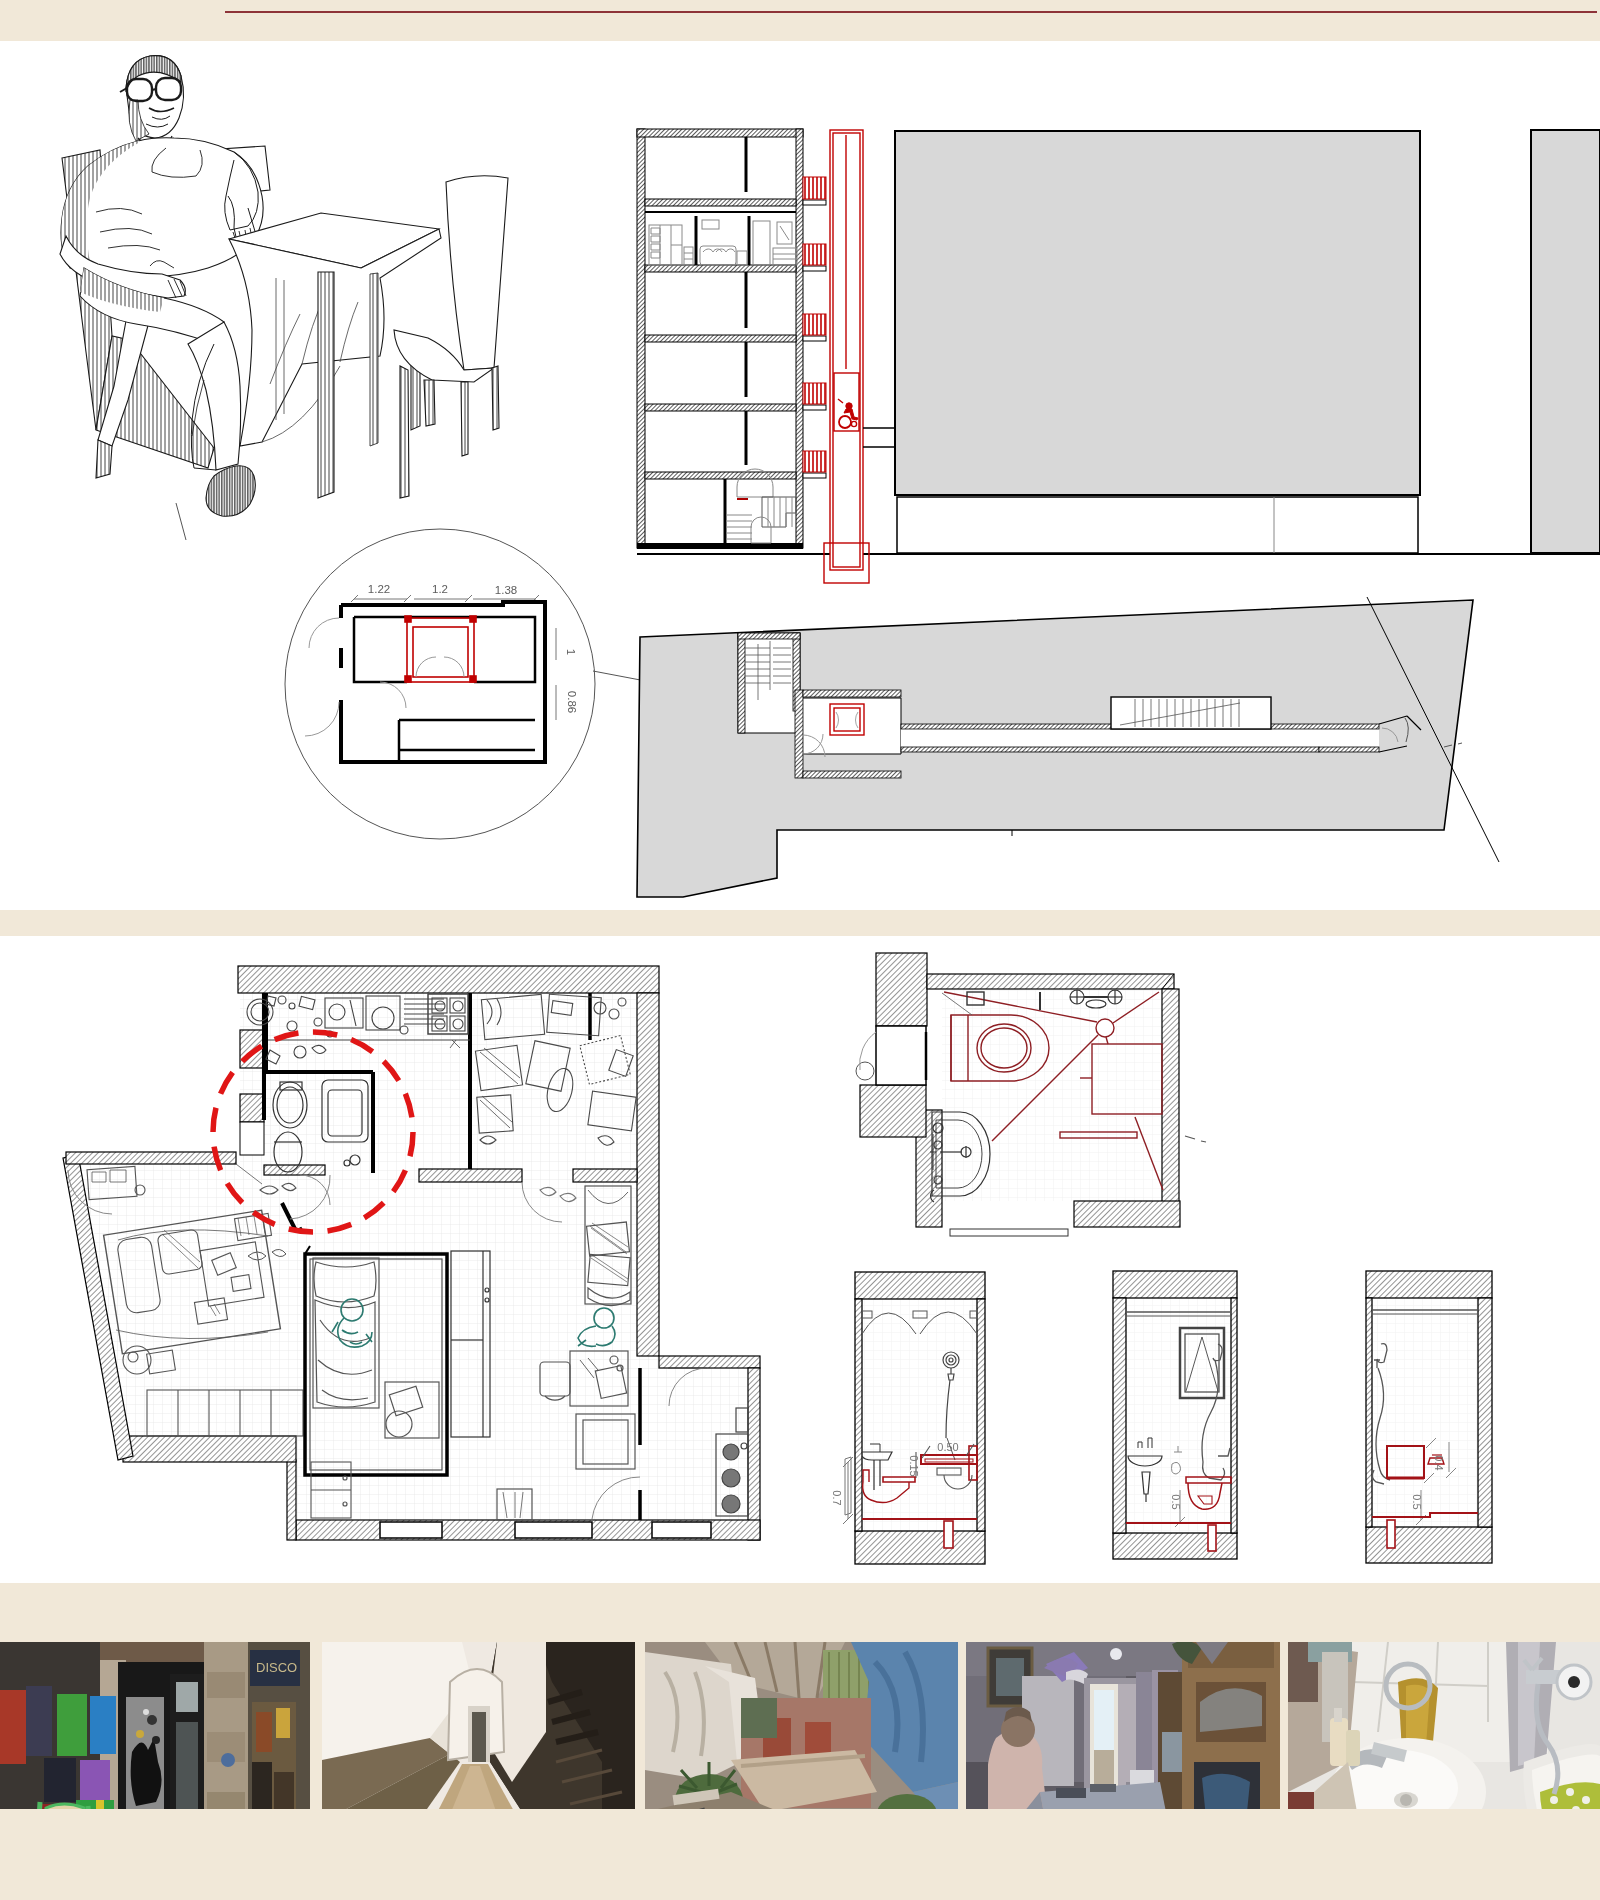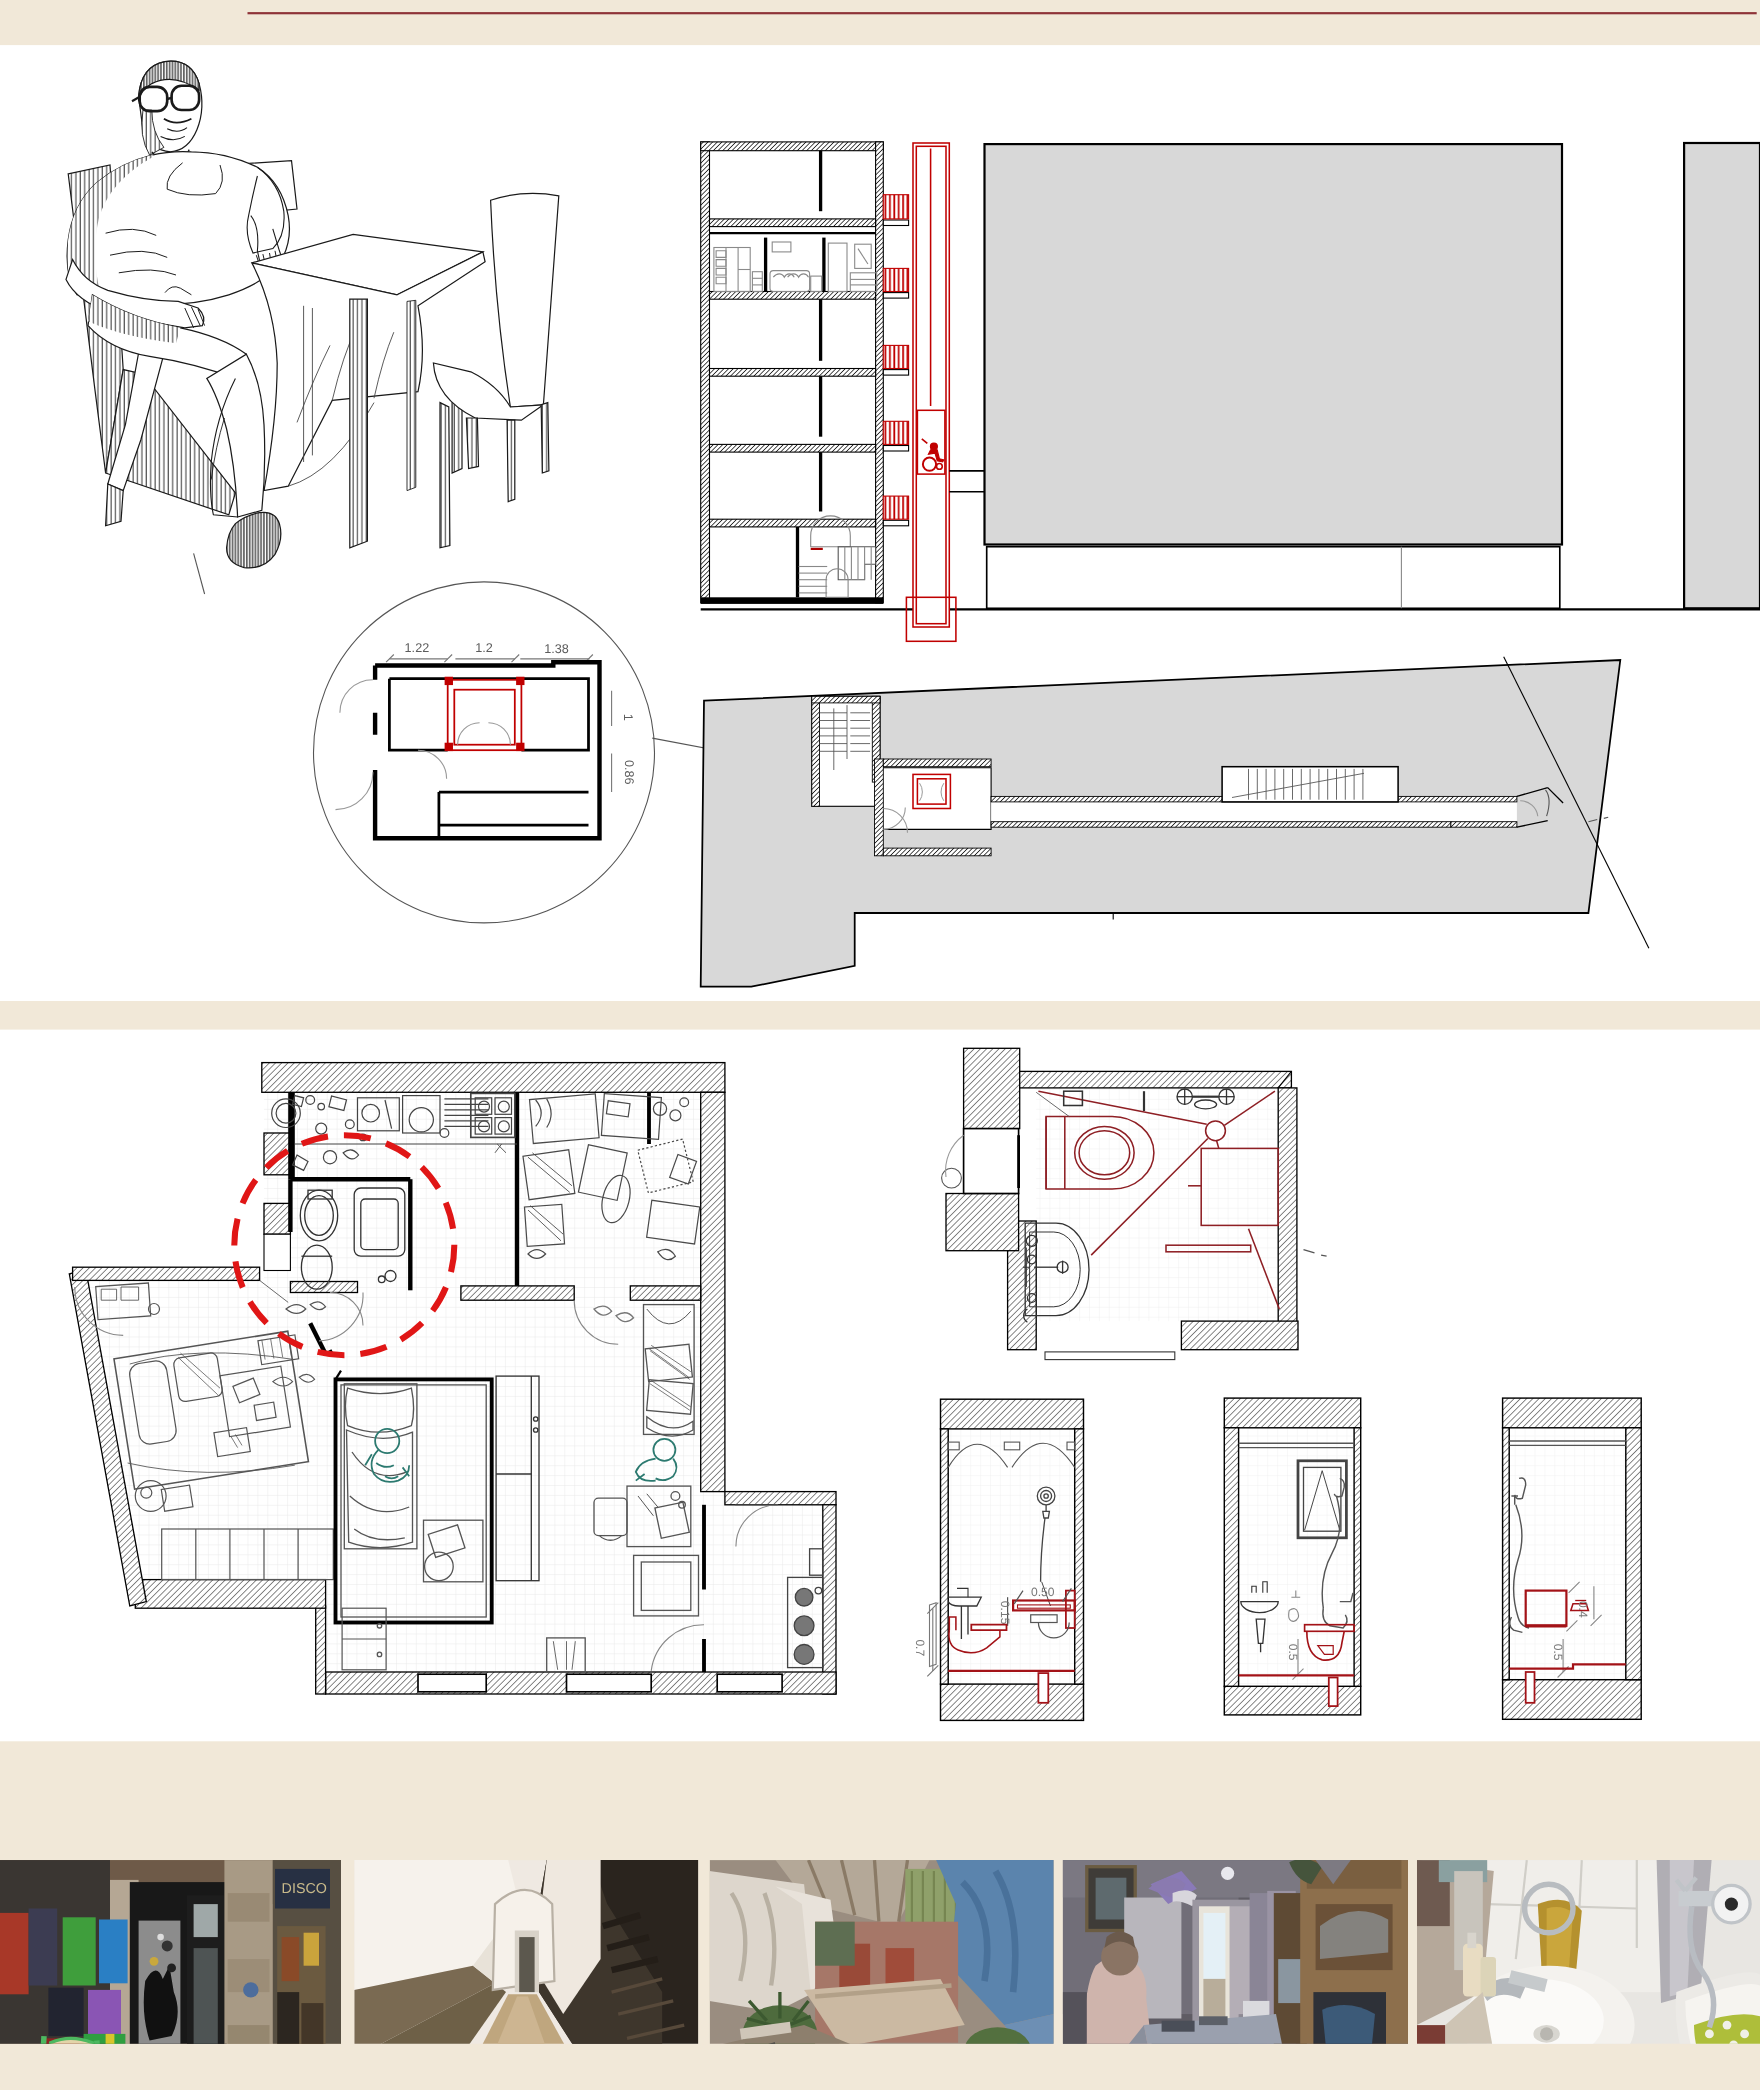--- a/index.html
+++ b/index.html
@@ -1,19 +1,19 @@
 <!DOCTYPE html>
 <html><head>
 <meta charset="utf-8">
 <style>
 html,body{margin:0;padding:0;}
 body{width:1600px;height:1900px;position:relative;background:#ffffff;font-family:"Liberation Sans", sans-serif;overflow:hidden;}
 .band{position:absolute;left:0;width:1600px;background:#f1e8d8;}
 #svgmain{position:absolute;left:0;top:0;}
-.ph{position:absolute;top:1691px;height:167px;overflow:hidden;}
+.ph{position:absolute;top:1642px;height:167px;overflow:hidden;}
 </style>
 </head>
 <body>
 <div class="band" style="top:0;height:41px;"></div>
 <div class="band" style="top:910px;height:26px;"></div>
 <div class="band" style="top:1583px;height:317px;"></div>
 <svg id="svgmain" width="1600" height="1900" viewBox="0 0 1600 1900" xmlns="http://www.w3.org/2000/svg">
 <defs>
 <pattern id="hatch" width="4" height="4" patternUnits="userSpaceOnUse" patternTransform="rotate(45)">
   <rect width="4" height="4" fill="#ffffff"></rect>

